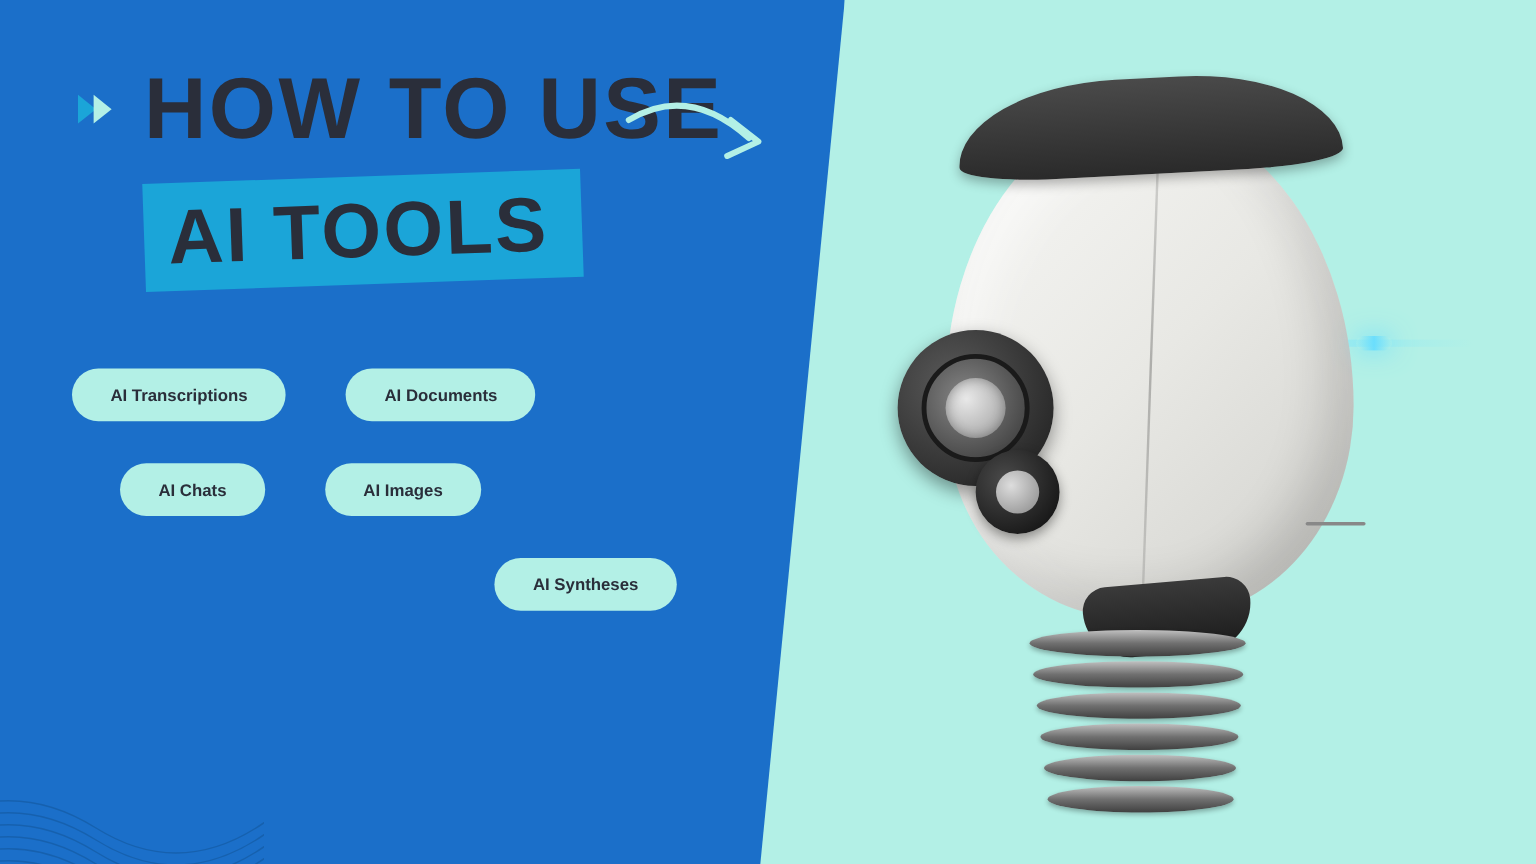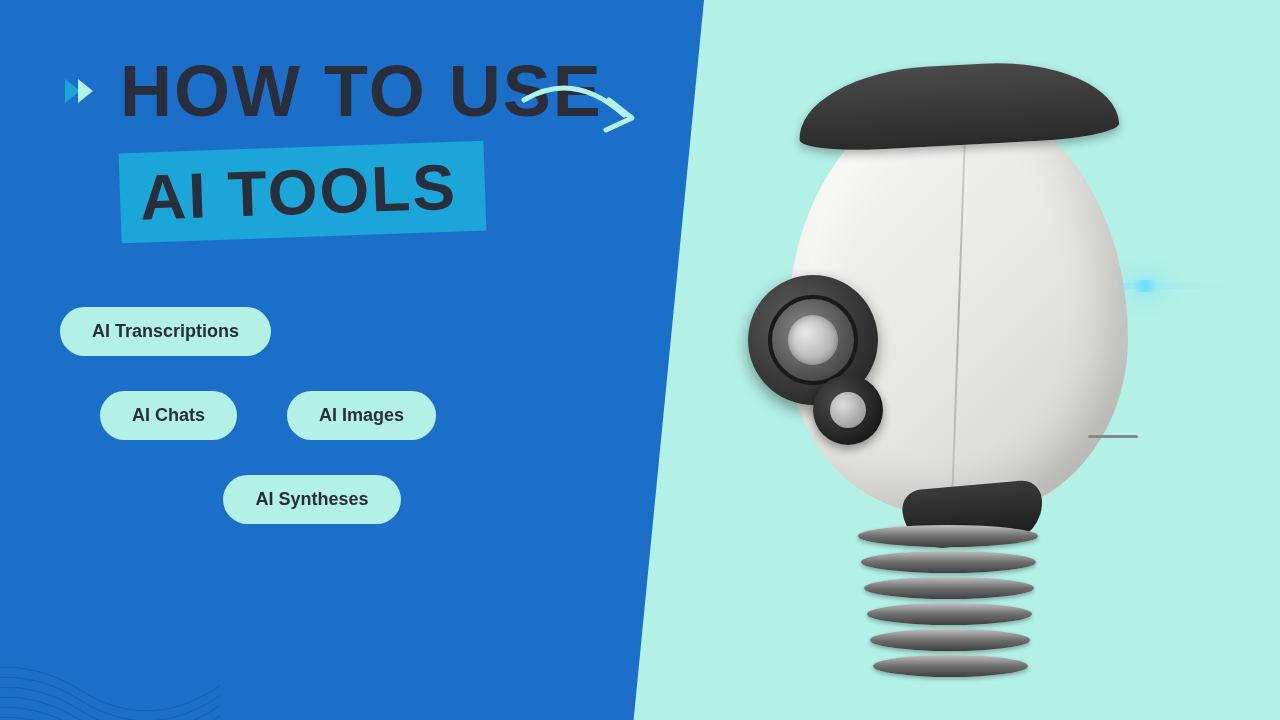--- a/index.html
+++ b/index.html
@@ -87,27 +87,27 @@
       display: flex;
       flex-direction: column;
       gap: 35px;
     }
     .pills-row {
       display: flex;
       gap: 50px;
       justify-content: flex-start;
     }
     .pills-row.centered {
-      justify-content: center;
+      justify-content: flex-end;
       padding-right: 80px;
     }
     .pill {
       background: #b3f0e6;
       color: #2a2e3a;
-      font-size: 18px;
+      font-size: 14px;
       font-weight: 700;
       padding: 14px 32px;
       border-radius: 50px;
       white-space: nowrap;
       font-family: 'Arial', sans-serif;
     }
     .wave-decoration {
       position: absolute;
       bottom: -50px;
       left: -80px;
@@ -321,20 +321,21 @@
     </div>
 
     <svg class="arrow-curve" viewBox="0 0 150 120">
       <path d="M10,40 Q60,10 110,55" stroke="#b3f0e6" stroke-width="5" fill="none" stroke-linecap="round"></path>
       <path d="M95,40 L118,58 L92,70" stroke="#b3f0e6" stroke-width="5" fill="none" stroke-linecap="round" stroke-linejoin="round"></path>
     </svg>
 
     <div class="pills-container">
       <div class="pills-row">
         <span class="pill">AI Transcriptions</span>
+        <span class="pill">AI Documents</span>
       </div>
       <div class="pills-row" style="padding-left:40px">
         <span class="pill">AI Chats</span>
         <span class="pill">AI Images</span>
       </div>
       <div class="pills-row centered">
         <span class="pill">AI Syntheses</span>
       </div>
     </div>
 

